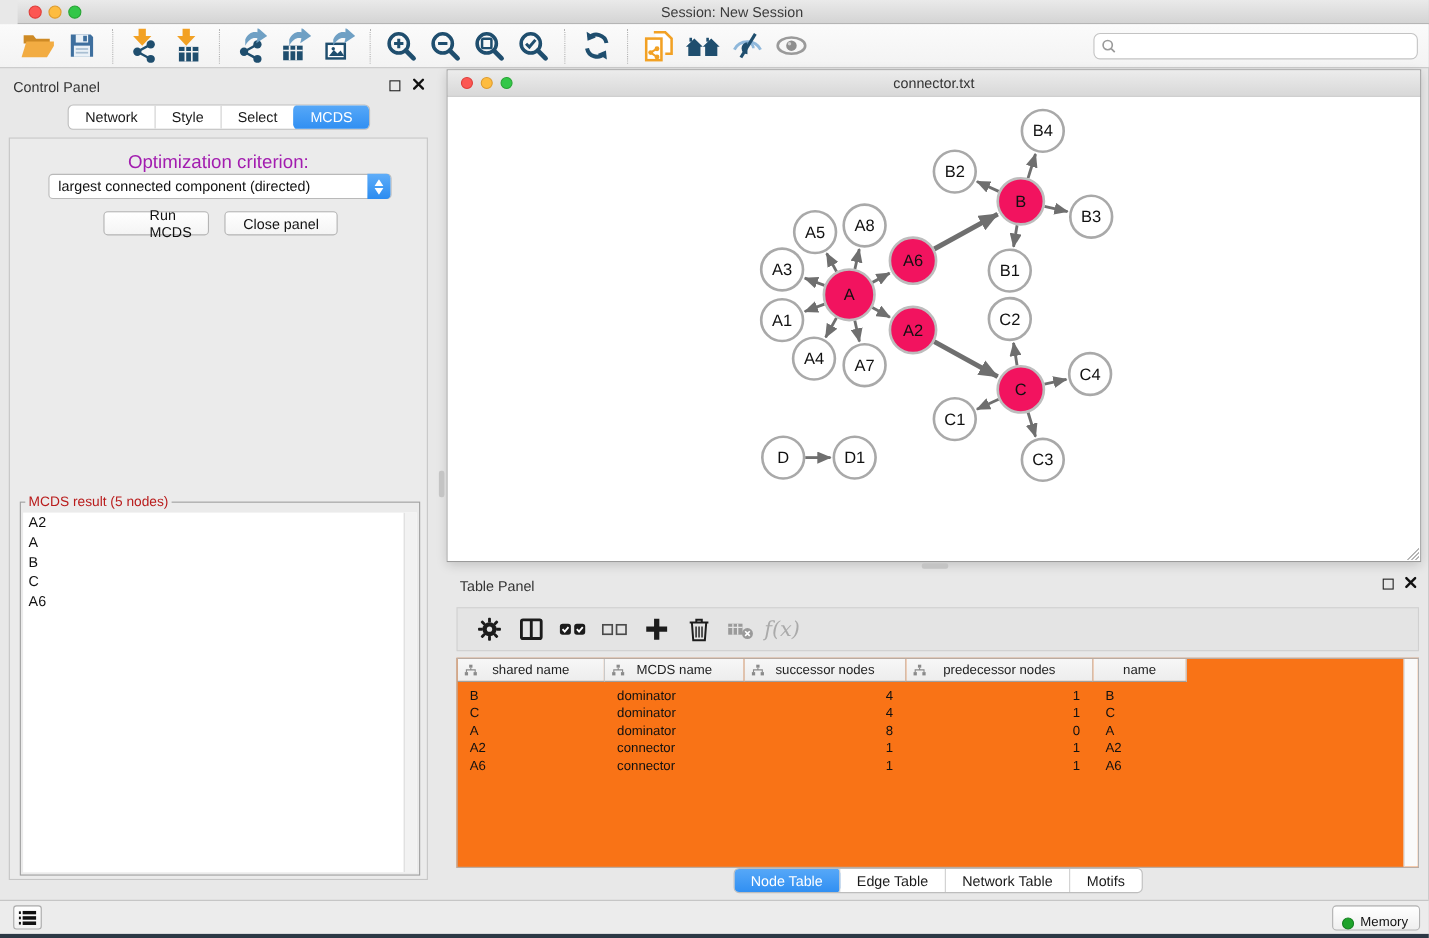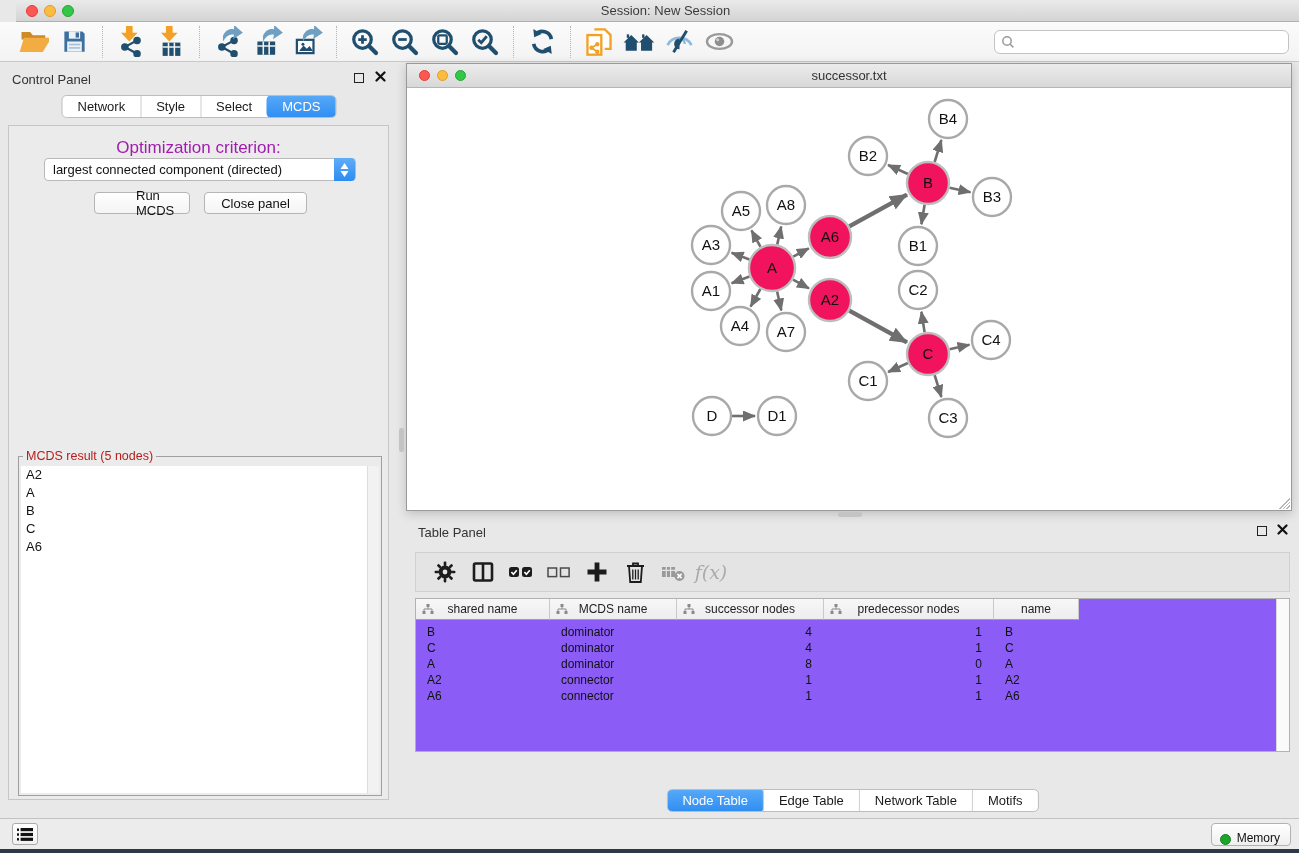--- a/index.html
+++ b/index.html
@@ -84,22 +84,22 @@
 
   
   .table-panel { position:absolute; left:406px; top:516px; width:893px; height:302px; }
   .tp-title { position:absolute; left:12px; top:9px; }
   .tp-float { position:absolute; right:32px; top:10px; }
   .tp-close { position:absolute; right:11px; top:8px; }
   .tp-toolbar { position:absolute; left:9px; top:36px; width:875px; height:40px;
     background:#e4e4e4; border:1px solid #d0d0d0; display:flex; align-items:center; padding-left:12px; gap:4px; }
   .tp-btn { width:34px; height:32px; display:flex; align-items:center; justify-content:center; cursor:default; }
   .fx { font-family:"DejaVu Serif", serif; font-style:italic; font-size:19px; color:#aaa; }
-  .node-table { position:absolute; left:9px; top:82px; width:875px; height:154px;
-    background:#8b5cf6; border:1px solid #b2b2b2; overflow:hidden; }
+  .node-table { position:absolute; left:9px; top:82px; width:875px; height:191px;
+    background:#f97316; border:1px solid #b2b2b2; overflow:hidden; }
   .nt-scroll { position:absolute; right:0; top:0; bottom:0; width:13px; background:#fafafa; border-left:1px solid #d8d8d8; }
   .nt-header { position:absolute; left:0; top:0; height:21px; display:flex; }
   .nt-hcell { position:relative; height:21px; background:linear-gradient(#f7f7f7,#ededed);
     border-right:1px solid #c9c9c9; border-bottom:1px solid #9f9f9f;
     font-size:12px; color:#222; display:flex; align-items:center; justify-content:center; }
   .nt-hcell .tree-ic { position:absolute; left:6px; top:5px; }
   .nt-row { position:absolute; left:0; height:16px; display:flex; }
   .nt-cell { font-size:12px; color:#111; line-height:16px; white-space:nowrap; overflow:hidden; }
   .nt-cell.al { padding-left:11px; text-align:left; }
   .nt-cell.ar { padding-right:12px; text-align:right; }
@@ -375,21 +375,21 @@
           </div>
       </div>
     </div>
   </div>
 
   <div class="net-window">
     <div class="net-titlebar">
       <span class="tl red"></span>
       <span class="tl yel"></span>
       <span class="tl grn"></span>
-      <span class="net-title">successor.txt</span>
+      <span class="net-title">connector.txt</span>
     </div>
     <div class="net-canvas">
       <svg id="graph-svg" width="884" height="422" viewBox="0 0 884 422">
           <defs>
 <marker id="arr" markerUnits="userSpaceOnUse" markerWidth="13" markerHeight="11" refX="12" refY="5.5" orient="auto">
               <path d="M0 0L13 5.5L0 11z" fill="#6F6F6F"></path>
             </marker>
 <marker id="arrL" markerUnits="userSpaceOnUse" markerWidth="18" markerHeight="15" refX="17" refY="7.5" orient="auto">
               <path d="M0 0L18 7.5L0 15z" fill="#6F6F6F"></path>
             </marker>

